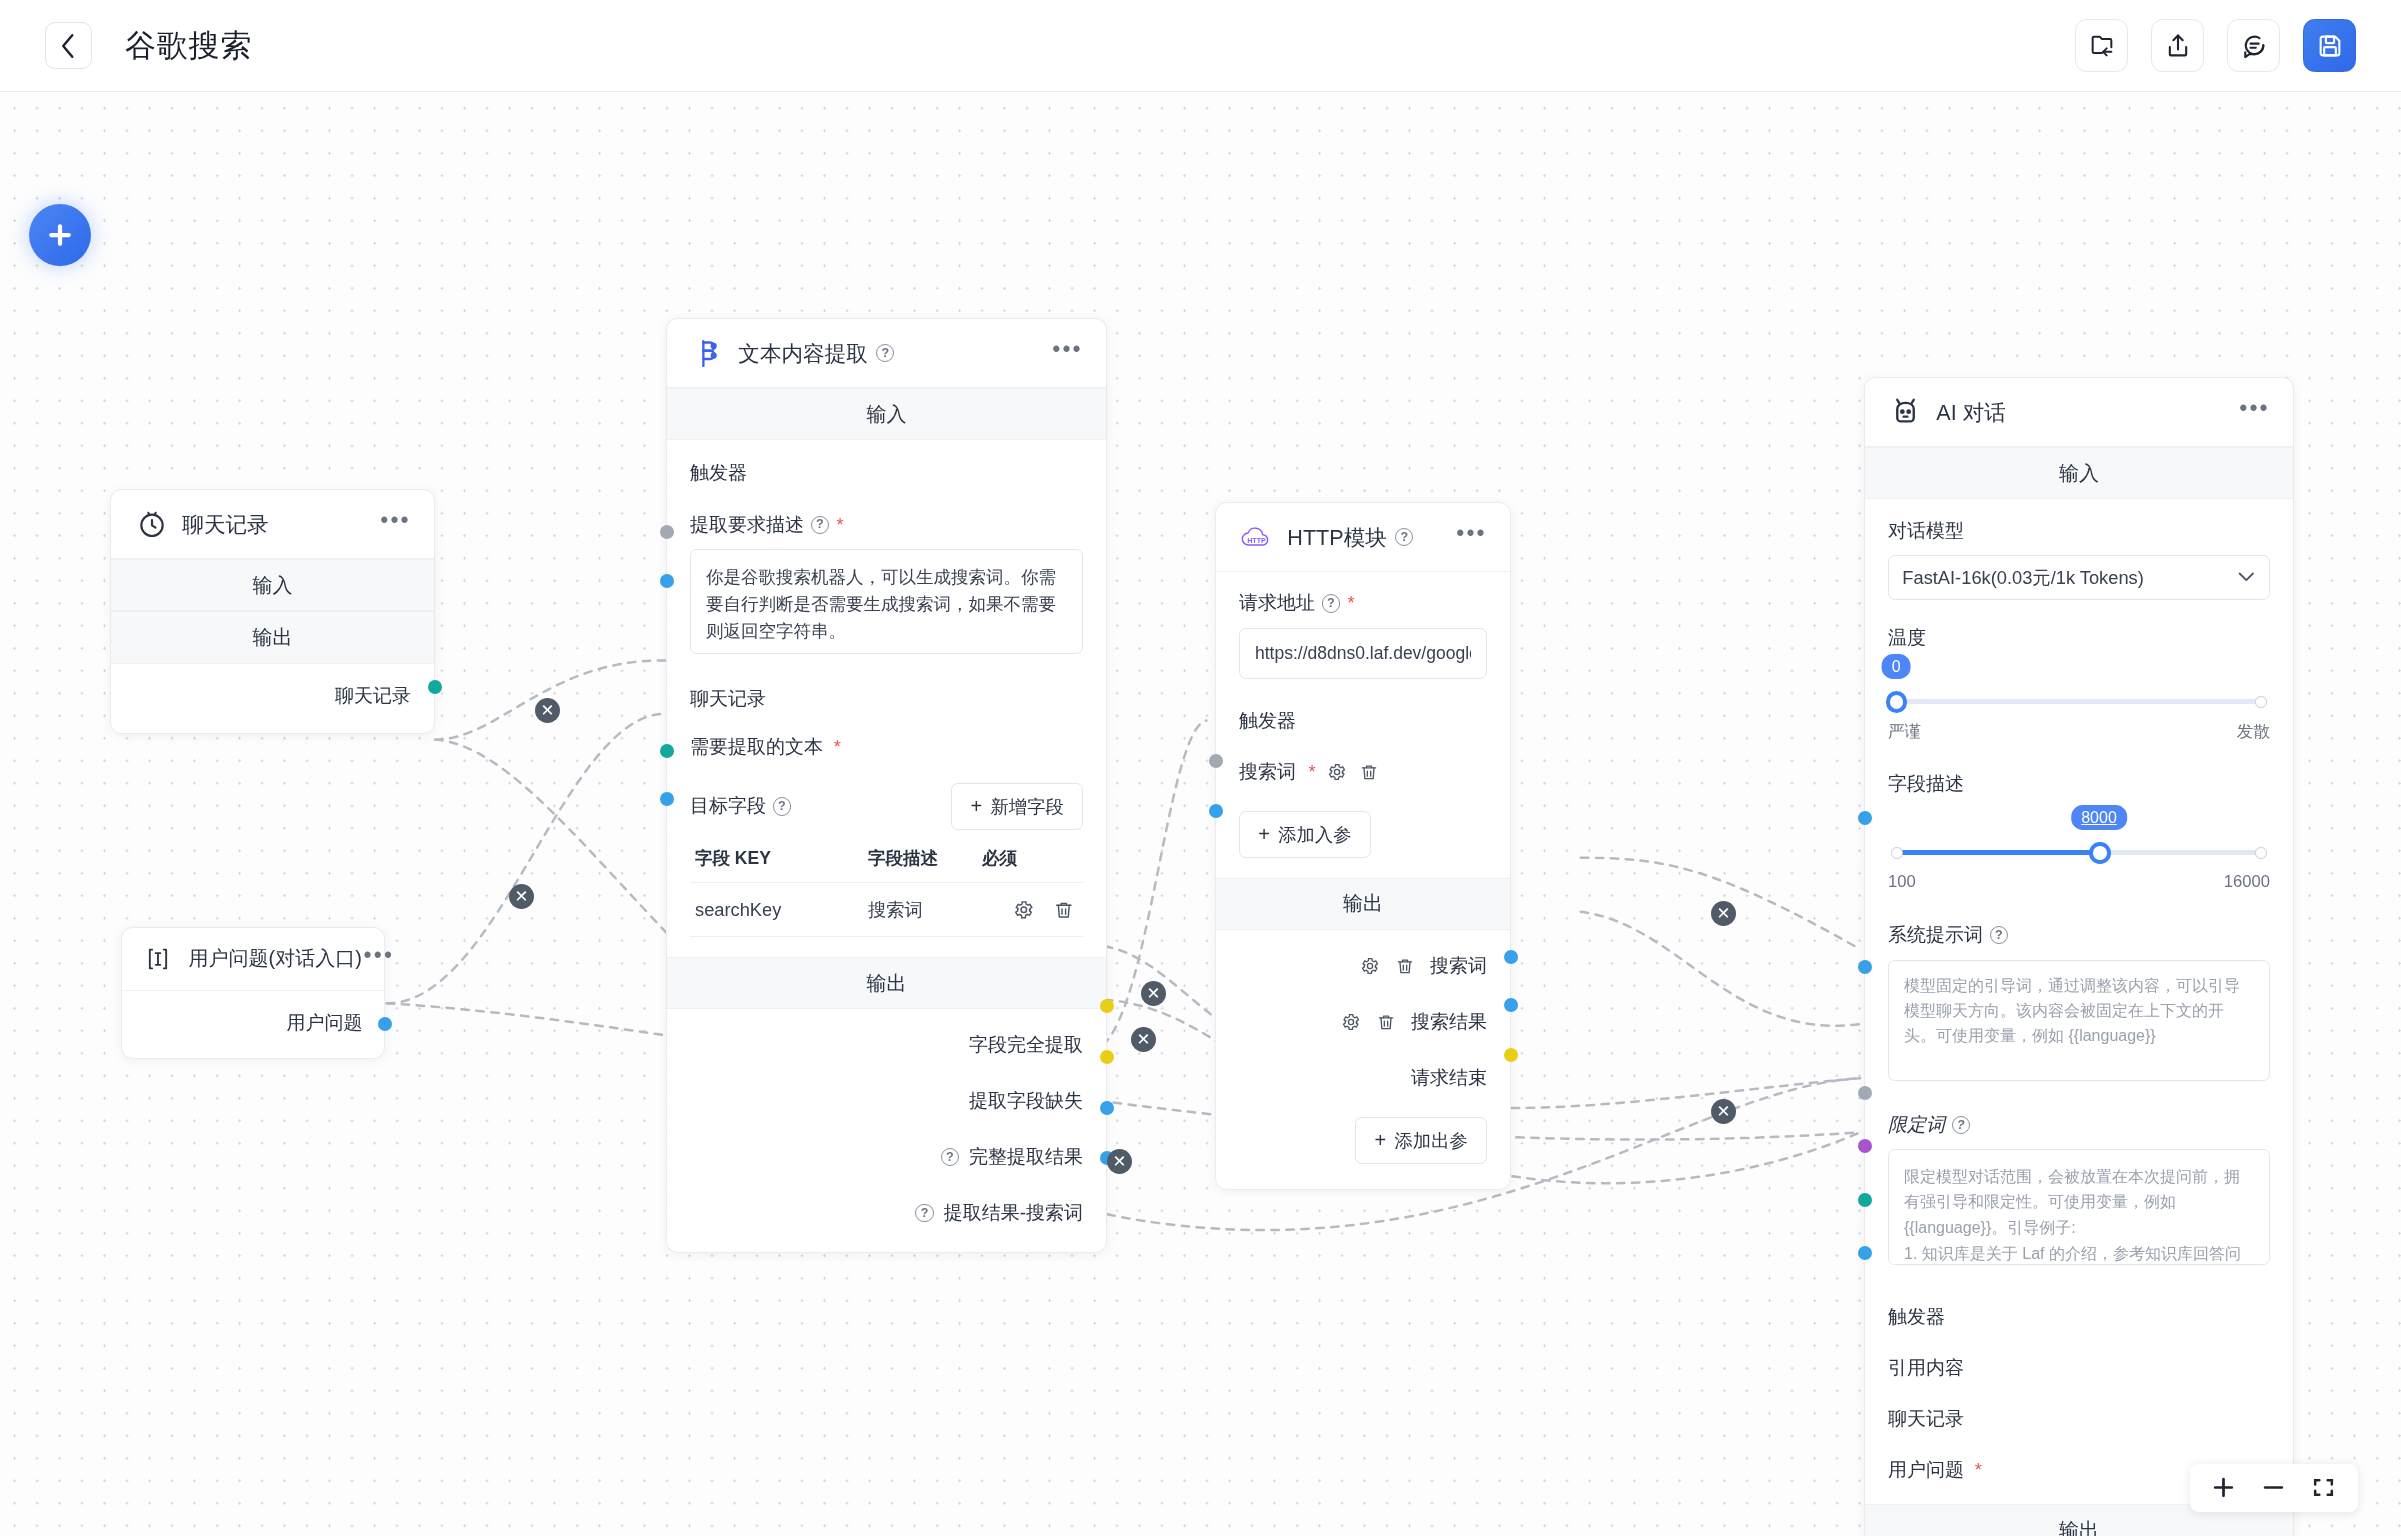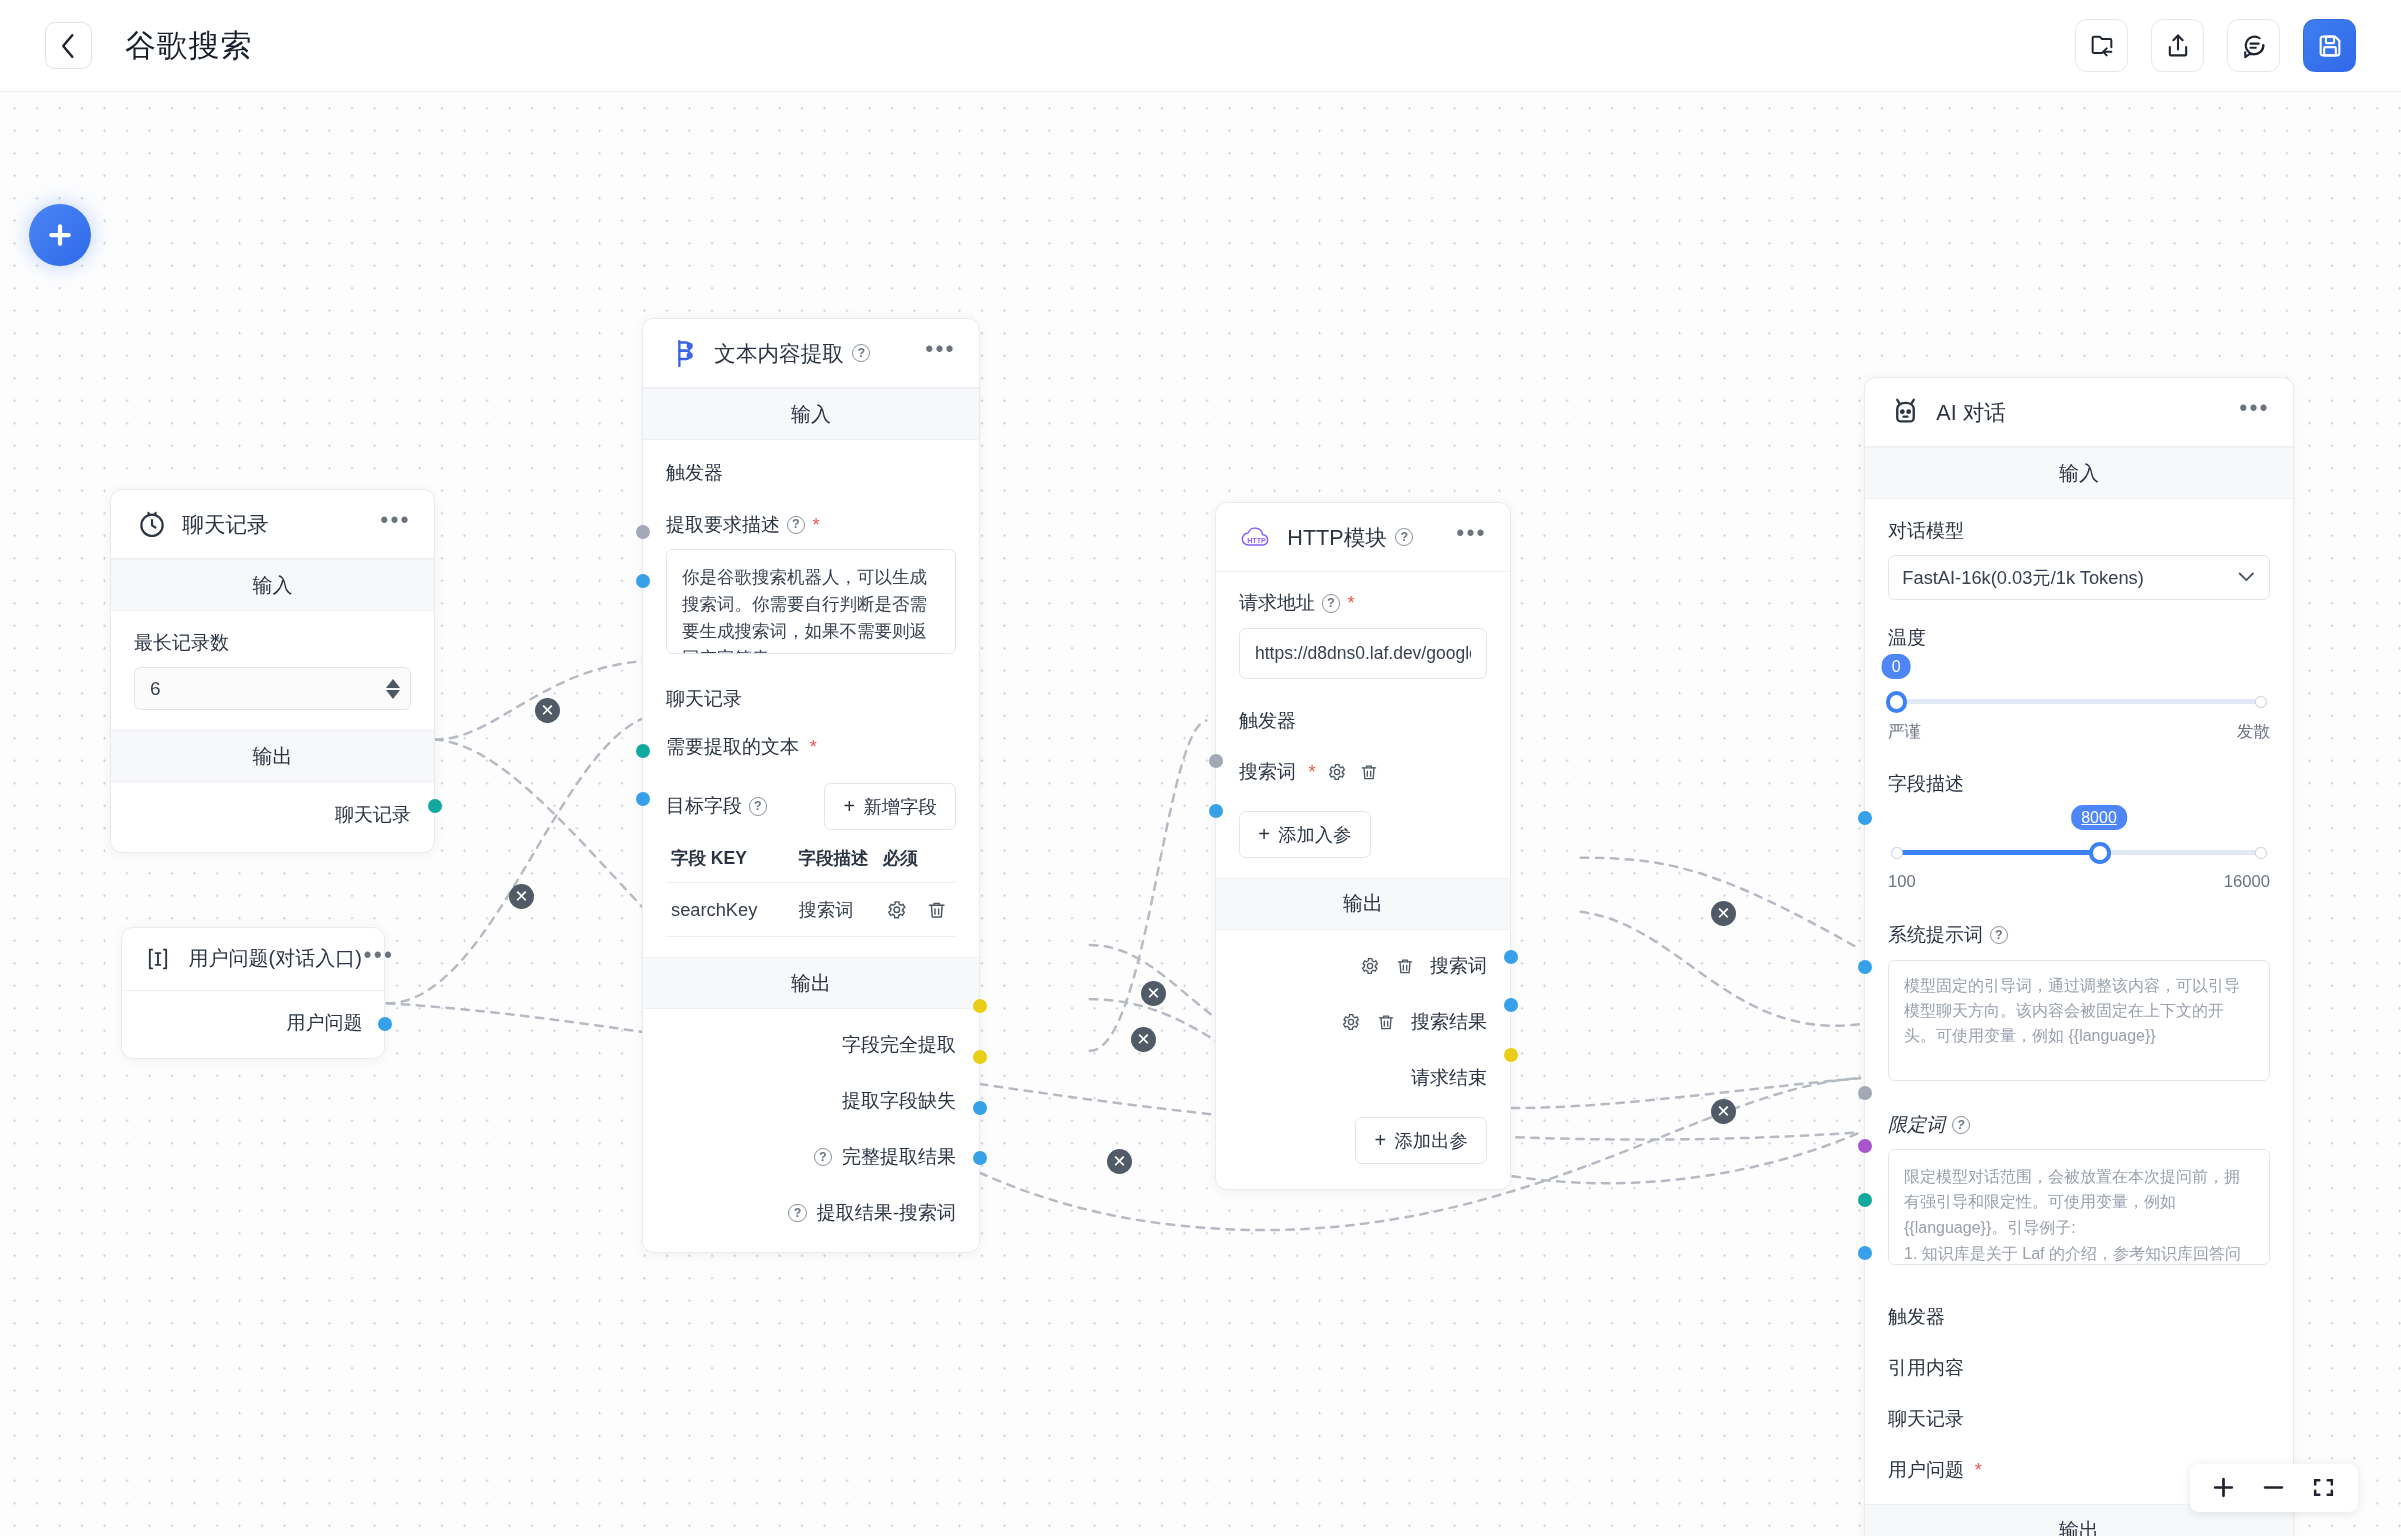--- a/index.html
+++ b/index.html
@@ -307,30 +307,20 @@
             <circle cx="12" cy="13" r="8"></circle>
               <path d="M12 9v4l2.6 1.8"></path>
             <path d="M9.3 3.6l.6 1.4M14.7 3.6l-.6 1.4"></path>
           </svg>
         </div>
         <div class="node-title">聊天记录</div>
         <div class="spacer"></div>
         <div class="dots">•••</div>
       </div>
       <div class="band">输入</div>
-      <div class="body">
-        <div class="field-label">最长记录数</div>
-        <div class="numinput">
-          <span class="val">6</span>
-          <div class="spin">
-            <div class="tri up"></div>
-            <div class="tri dn"></div>
-          </div>
-        </div>
-      </div>
       <div class="band">输出</div>
       <div class="body" style="padding-bottom:23px;">
         <div class="io-row right">
           <span>聊天记录</span>
         </div>
       </div>
       <div class="port p-teal" style="right:-7.5px; bottom:39px;"></div>
     </div>
 
     <div class="node" style="left:121px; top:835px; width:264px;">
@@ -347,21 +337,21 @@
         <div class="dots">•••</div>
       </div>
       <div class="body" style="padding:18.3px 21.6px 21.6px 21.6px;">
         <div class="io-row right">
           <span>用户问题</span>
         </div>
       </div>
       <div class="port p-blue" style="right:-7.5px; bottom:27px;"></div>
     </div>
 
-    <div class="node" style="left:642px; top:226px; width:338px;">
+    <div class="node" style="left:666px; top:226px; width:441px;">
       <div class="node-head">
         <div class="node-icon">
           <svg width="33" height="33" viewBox="0 0 24 24" fill="none" stroke="#3b63e8" stroke-width="1.7" stroke-linecap="round" stroke-linejoin="round">
             <path d="M9 4h5a3 3 0 0 1 0 6H9"></path>
               <path d="M9 10h5a3 3 0 0 1 0 6H9"></path>
             <path d="M9 3v18"></path>
               <circle cx="16.5" cy="6.5" r="1.4"></circle>
               <circle cx="16.5" cy="13.5" r="1.4"></circle>
           </svg>
         </div>

